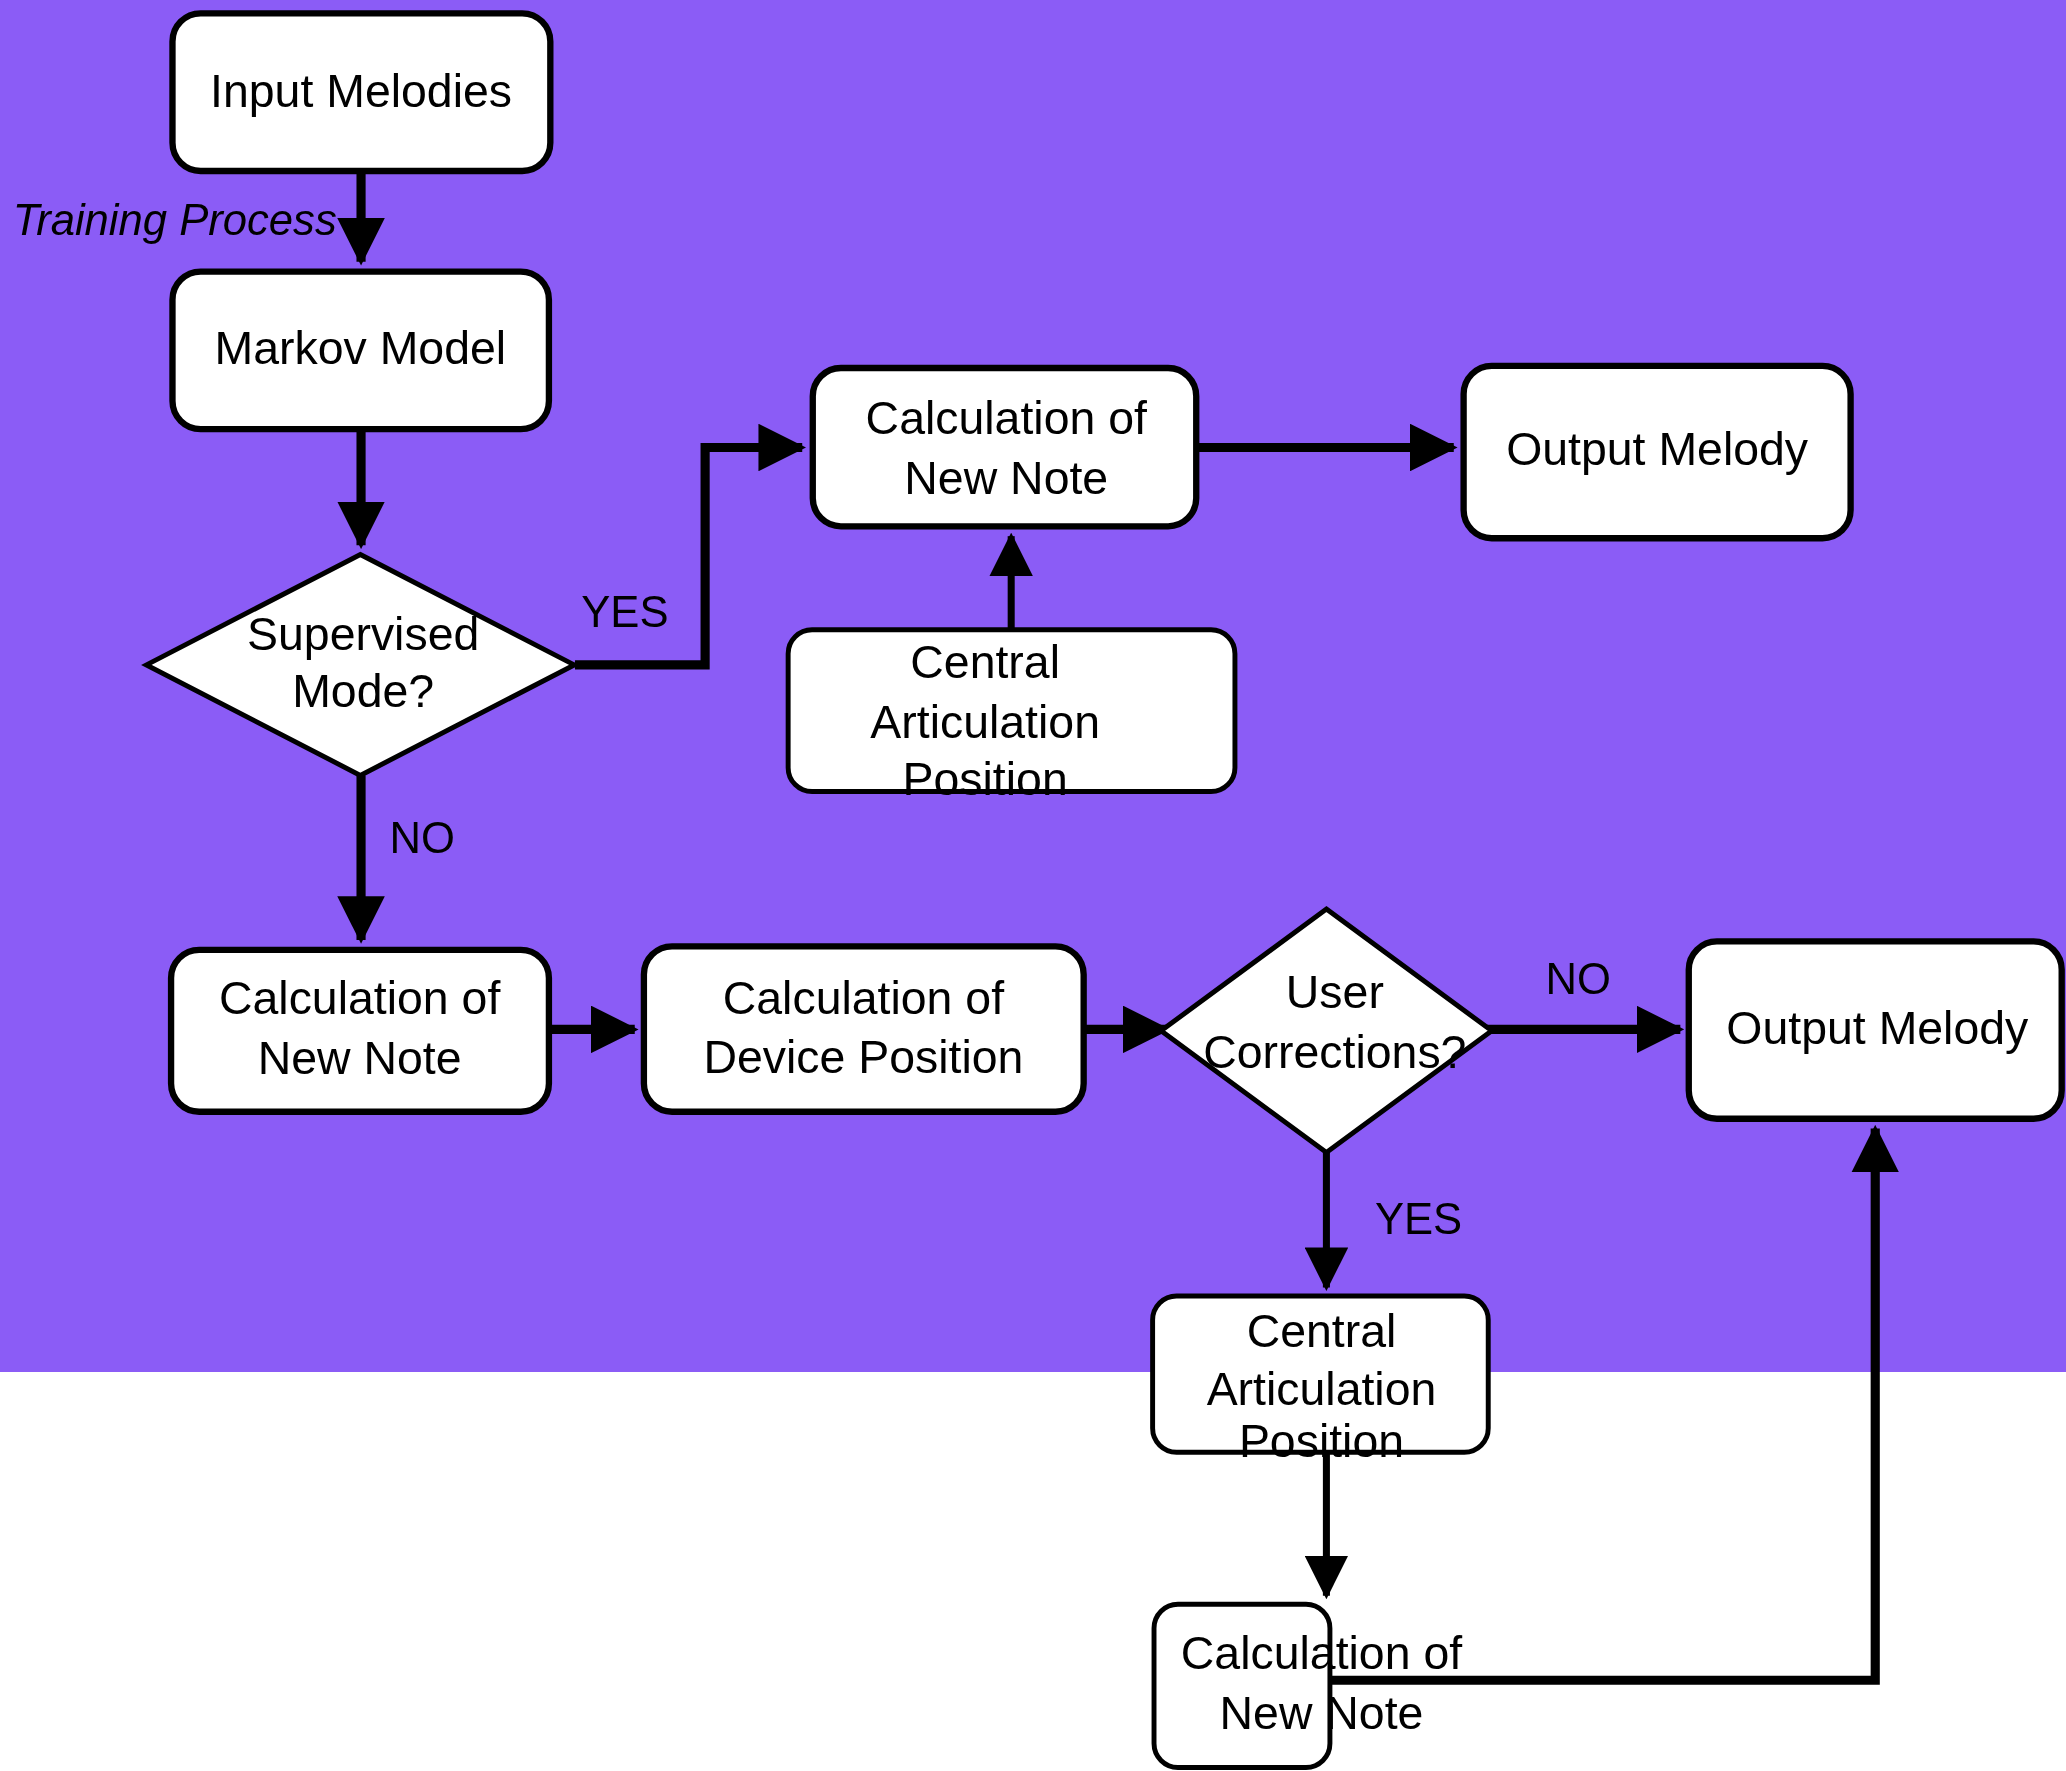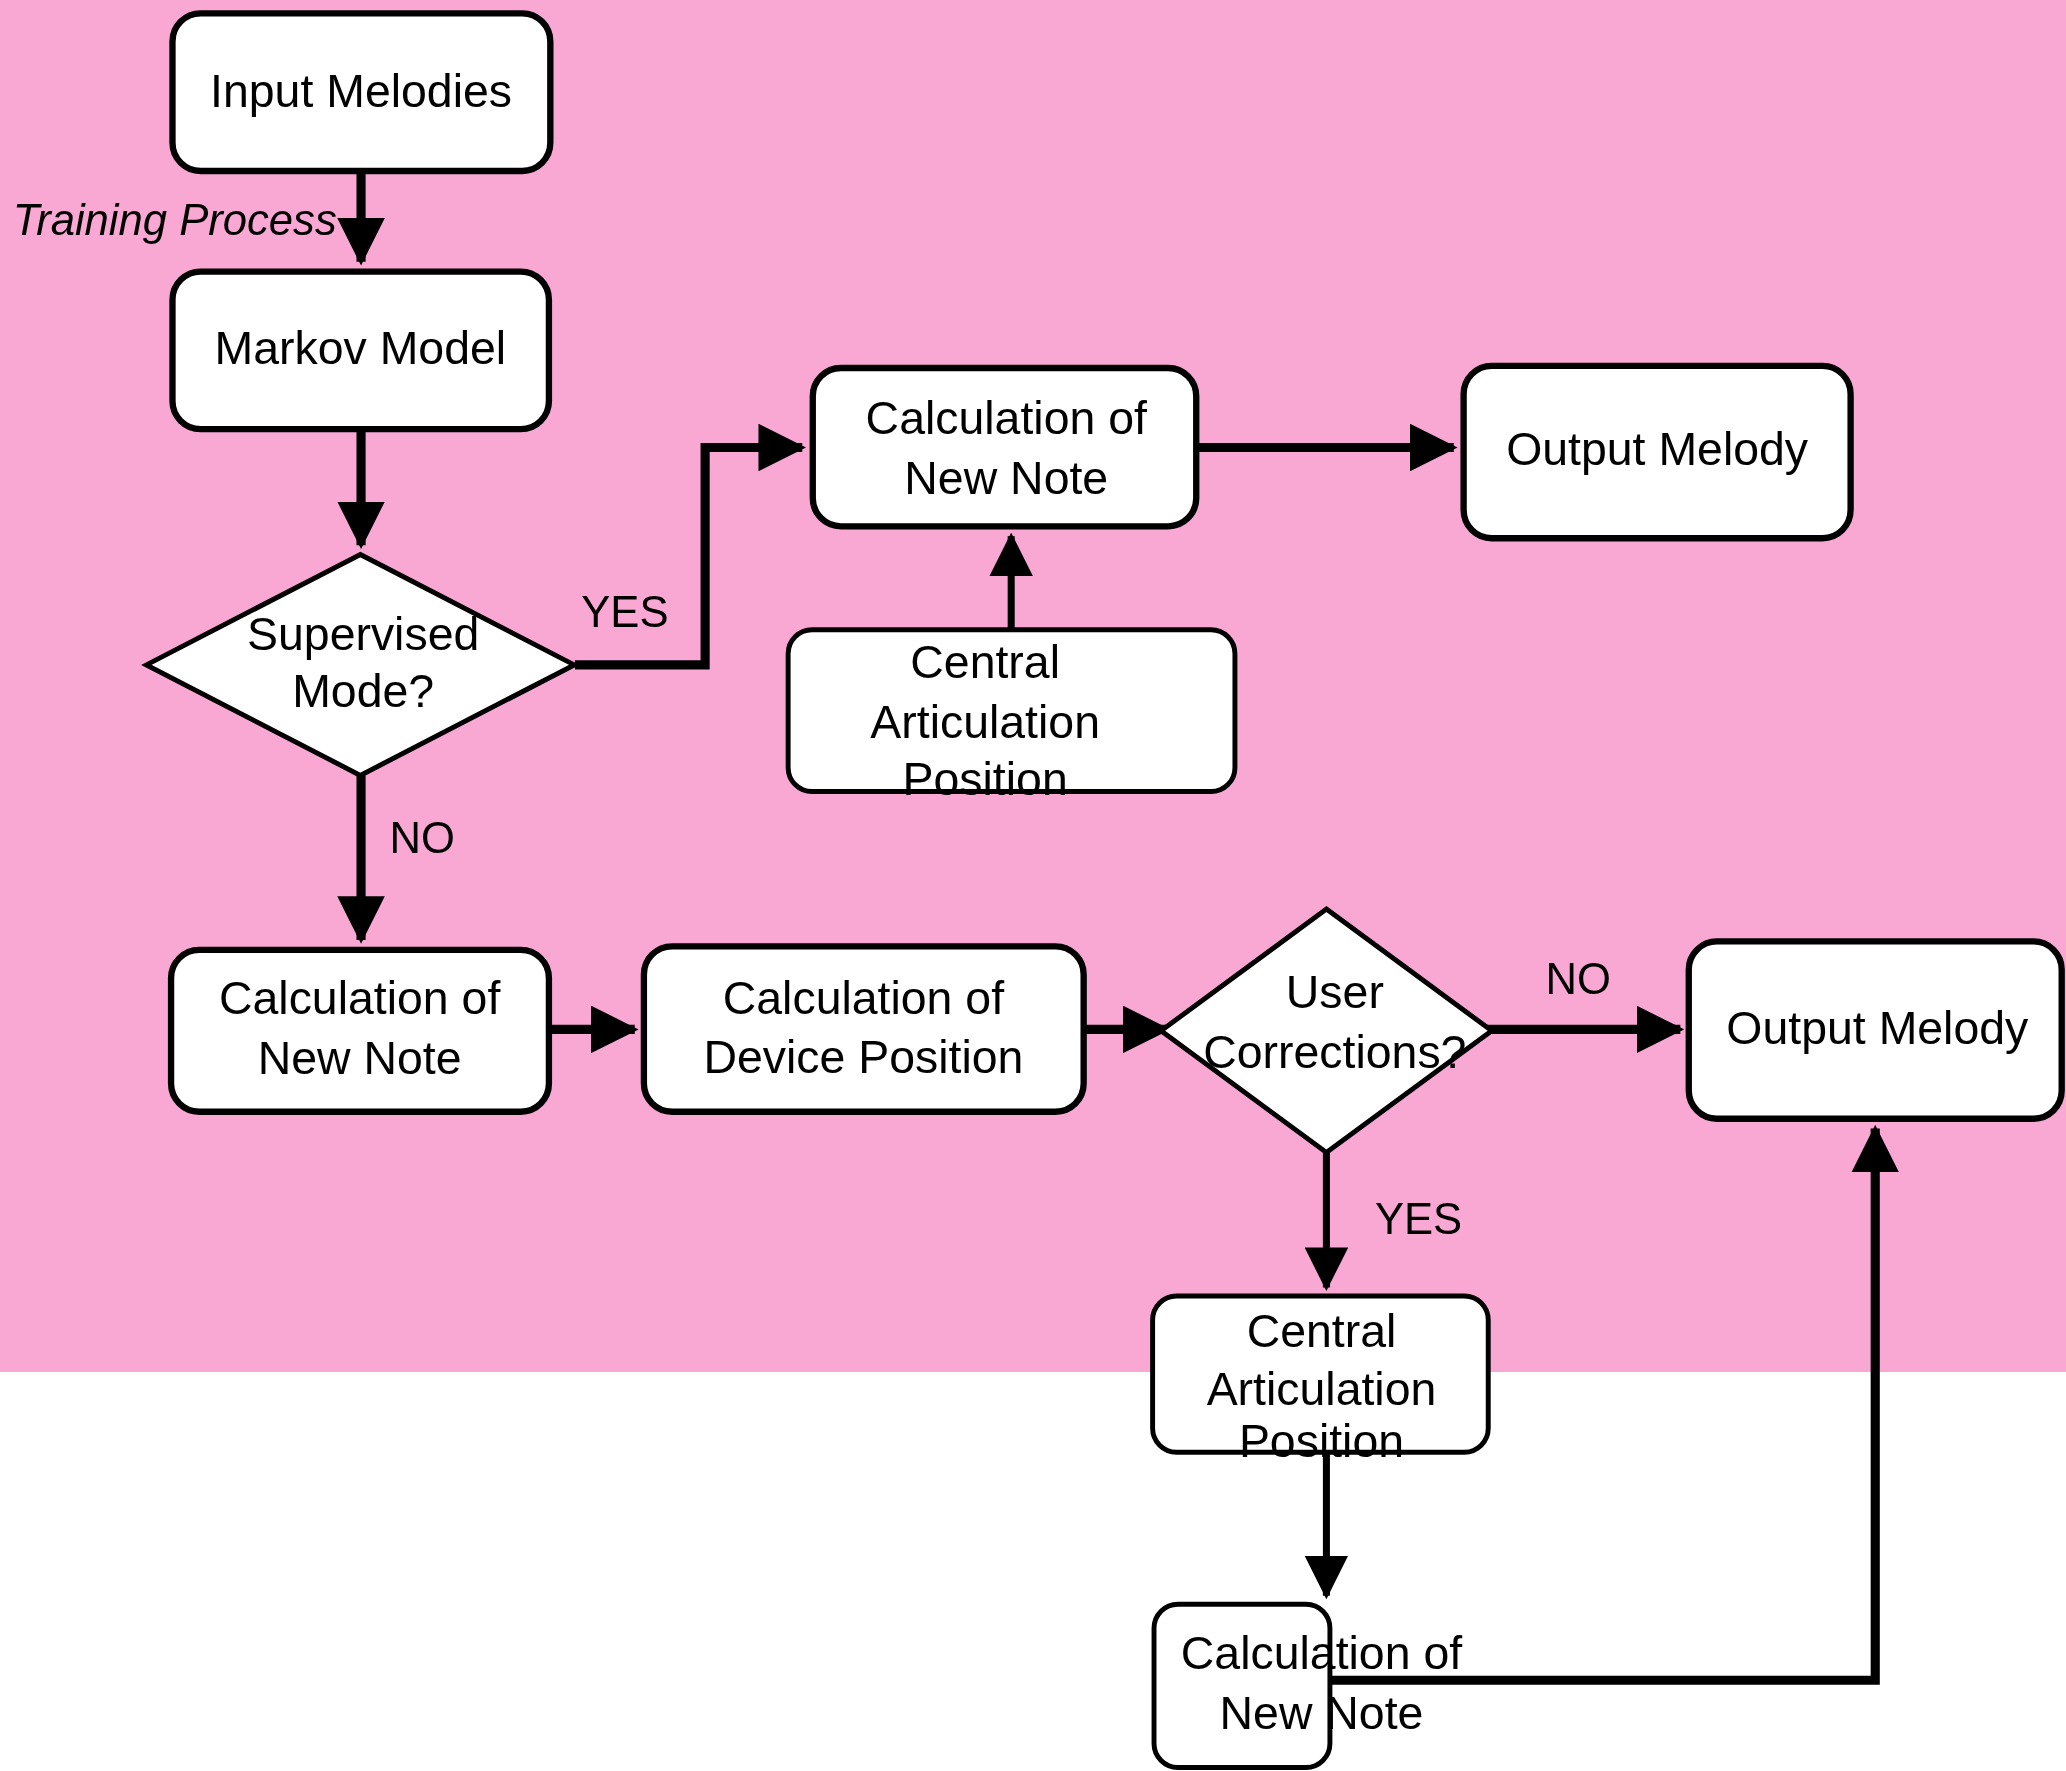--- a/index.html
+++ b/index.html
@@ -10,21 +10,21 @@
   body {
     width: 2066px;
     height: 1771px;
     font-family: "Liberation Sans", sans-serif;
     overflow: hidden;
   }
   #flow-root {
     position: relative;
     width: 2066px;
     height: 1372px;
-    background: #f9a8d4;
+    background: #8b5cf6;
   }
   svg#flow-svg {
     position: absolute;
     top: 0;
     left: 0;
     width: 2066px;
     height: 1771px;
     display: block;
   }
   .node-shape {

